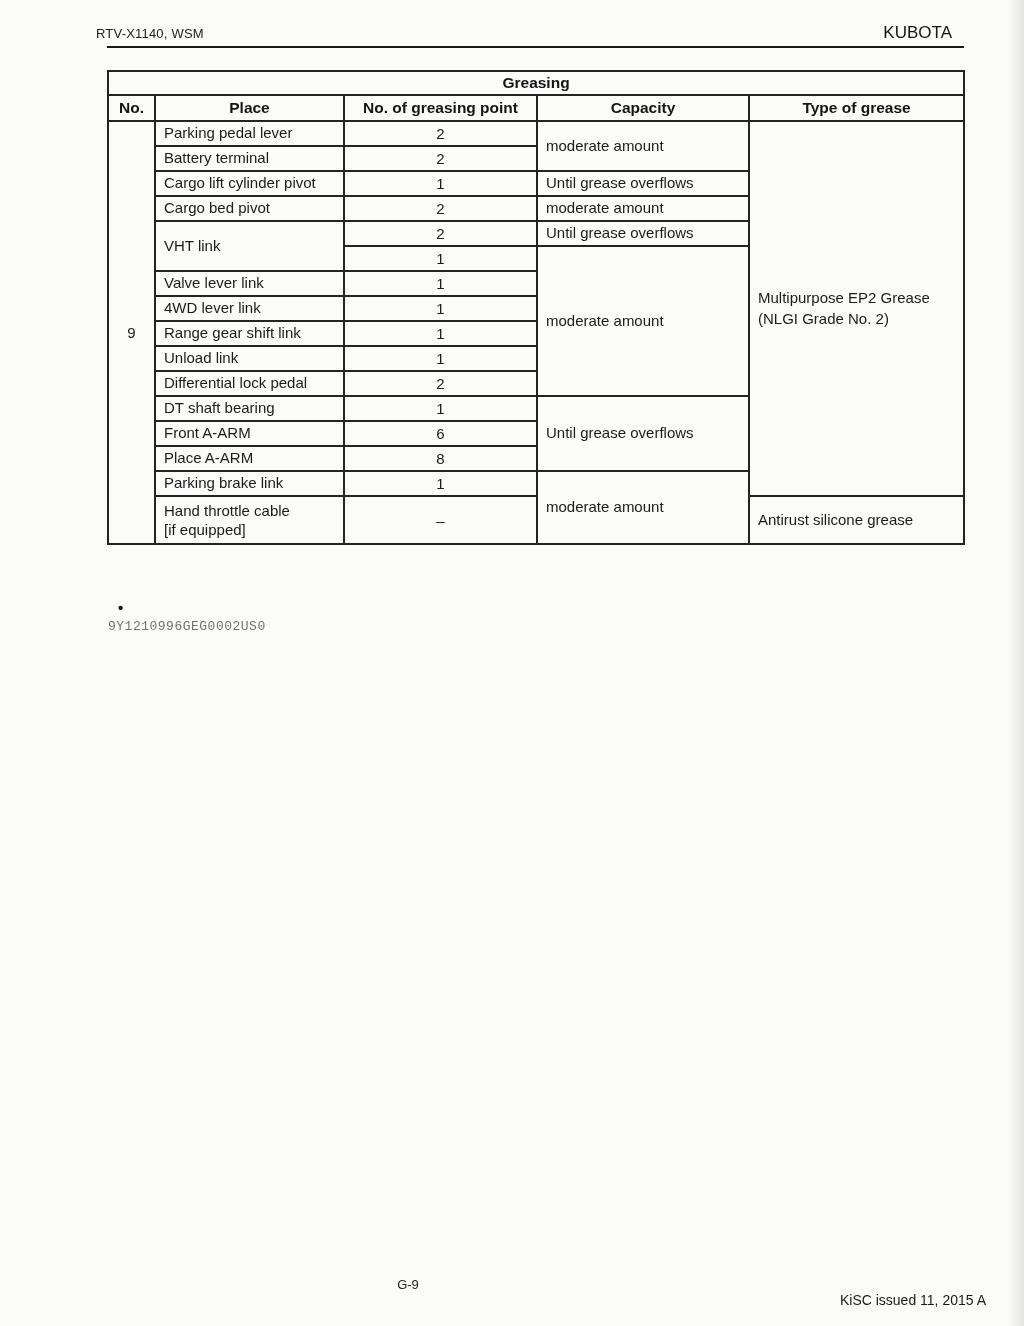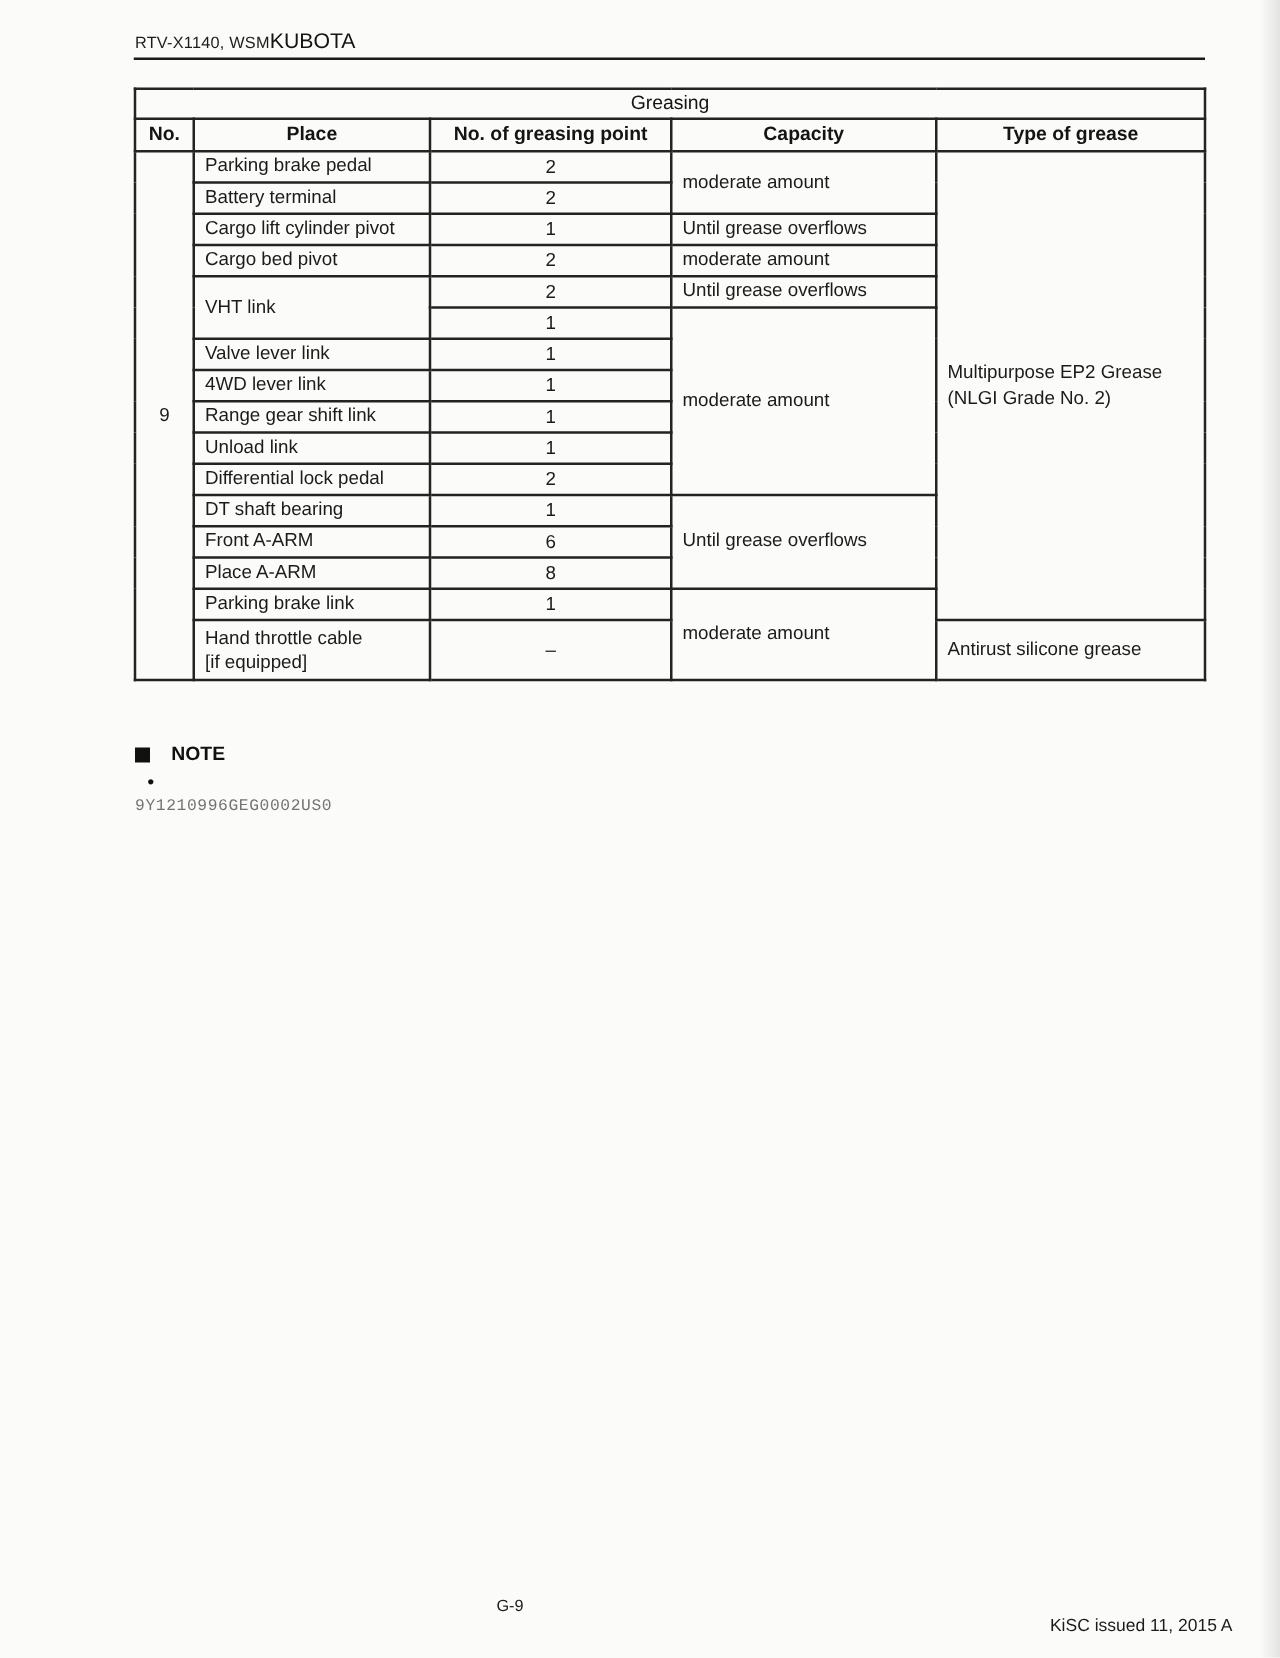--- a/index.html
+++ b/index.html
@@ -11,38 +11,38 @@
     color:#1b1b1b;
     overflow:hidden;
   }
   .edge-shadow {
     position:absolute; top:0; right:0; width:16px; height:100%;
     background:linear-gradient(to right, rgba(120,118,112,0), rgba(120,118,112,0.18));
     pointer-events:none;
   }
   
   .running-header {
-    position:absolute; top:23px; left:108px; width:856px;
-    display:flex; justify-content:flex-start; align-items:baseline;
+    position:absolute; top:23px; left:96px; width:856px;
+    display:flex; justify-content:space-between; align-items:baseline;
   }
   .header-left { font-size:13px; letter-spacing:0.2px; color:#1d1d1d; }
   .header-right { font-size:17px; color:#141414; }
   .header-rule { position:absolute; top:46px; left:107px; width:857px; height:2px; background:#1a1a1a; }
 
   
   .table-wrap { position:absolute; top:70px; left:107px; }
   table.greasing {
     border-collapse:collapse; table-layout:fixed; width:856px;
     background:transparent;
   }
   .c-no { width:47px; } .c-place { width:189px; } .c-pts { width:193px; }
   .c-cap { width:212px; } .c-grease { width:215px; }
   table.greasing th, table.greasing td { border:2px solid #232323; }
   tr.t-title { height:24px; }
-  tr.t-title th { font-size:15.5px; font-weight:normal; text-align:center; color:#141414; }
+  tr.t-title th { font-size:15.5px; font-weight:bold; text-align:center; color:#141414; }
   tr.t-head { height:26px;padding-left:12px; }
   tr.t-head th { font-size:15.5px; font-weight:bold; text-align:center; padding:0 4px; color:#141414; }
   tr.body { height:25px; }
   tr.tall { height:48px; }
   table.greasing td { font-size:15px; color:#1b1b1b; vertical-align:middle; }
   td.place, td.cap, td.grease { text-align:left; padding:1px 6px 1px 8px; line-height:1.35; }
   td.pts, td.no { text-align:center; padding:0 2px; }
   td.place2 div { line-height:1.3; }
 
   
@@ -90,21 +90,21 @@
         <th>No.</th>
         <th>Place</th>
         <th>No. of greasing point</th>
         <th>Capacity</th>
         <th>Type of grease</th>
       </tr>
     </thead>
     <tbody>
       <tr class="body">
         <td class="no" rowspan="16">9</td>
-        <td class="place">Parking brake pedal</td>
+        <td class="place">Parking pedal lever</td>
         <td class="pts">2</td>
         <td class="cap" rowspan="2">moderate amount</td>
         <td class="grease" rowspan="15">Multipurpose EP2 Grease (NLGI Grade No. 2)</td>
       </tr>
       <tr class="body">
         <td class="place">Battery terminal</td>
         <td class="pts">2</td>
       </tr>
       <tr class="body">
         <td class="place">Cargo lift cylinder pivot</td>
@@ -169,24 +169,20 @@
           <div>[if equipped]</div>
         </td>
         <td class="pts">–</td>
         <td class="grease">Antirust silicone grease</td>
       </tr>
     </tbody>
   </table>
 </div>
 
 <div class="note">
-  <div class="note-heading">
-    <span class="note-square"></span>
-    <span>NOTE</span>
-  </div>
   <div class="note-item">
     <span class="note-bullet"></span>
   </div>
   <div class="doc-code">9Y1210996GEG0002US0</div>
 </div>
 
 <div class="footer-page">G-9</div>
 <div class="footer-issue">KiSC issued 11, 2015 A</div>
 
 </body></html>

